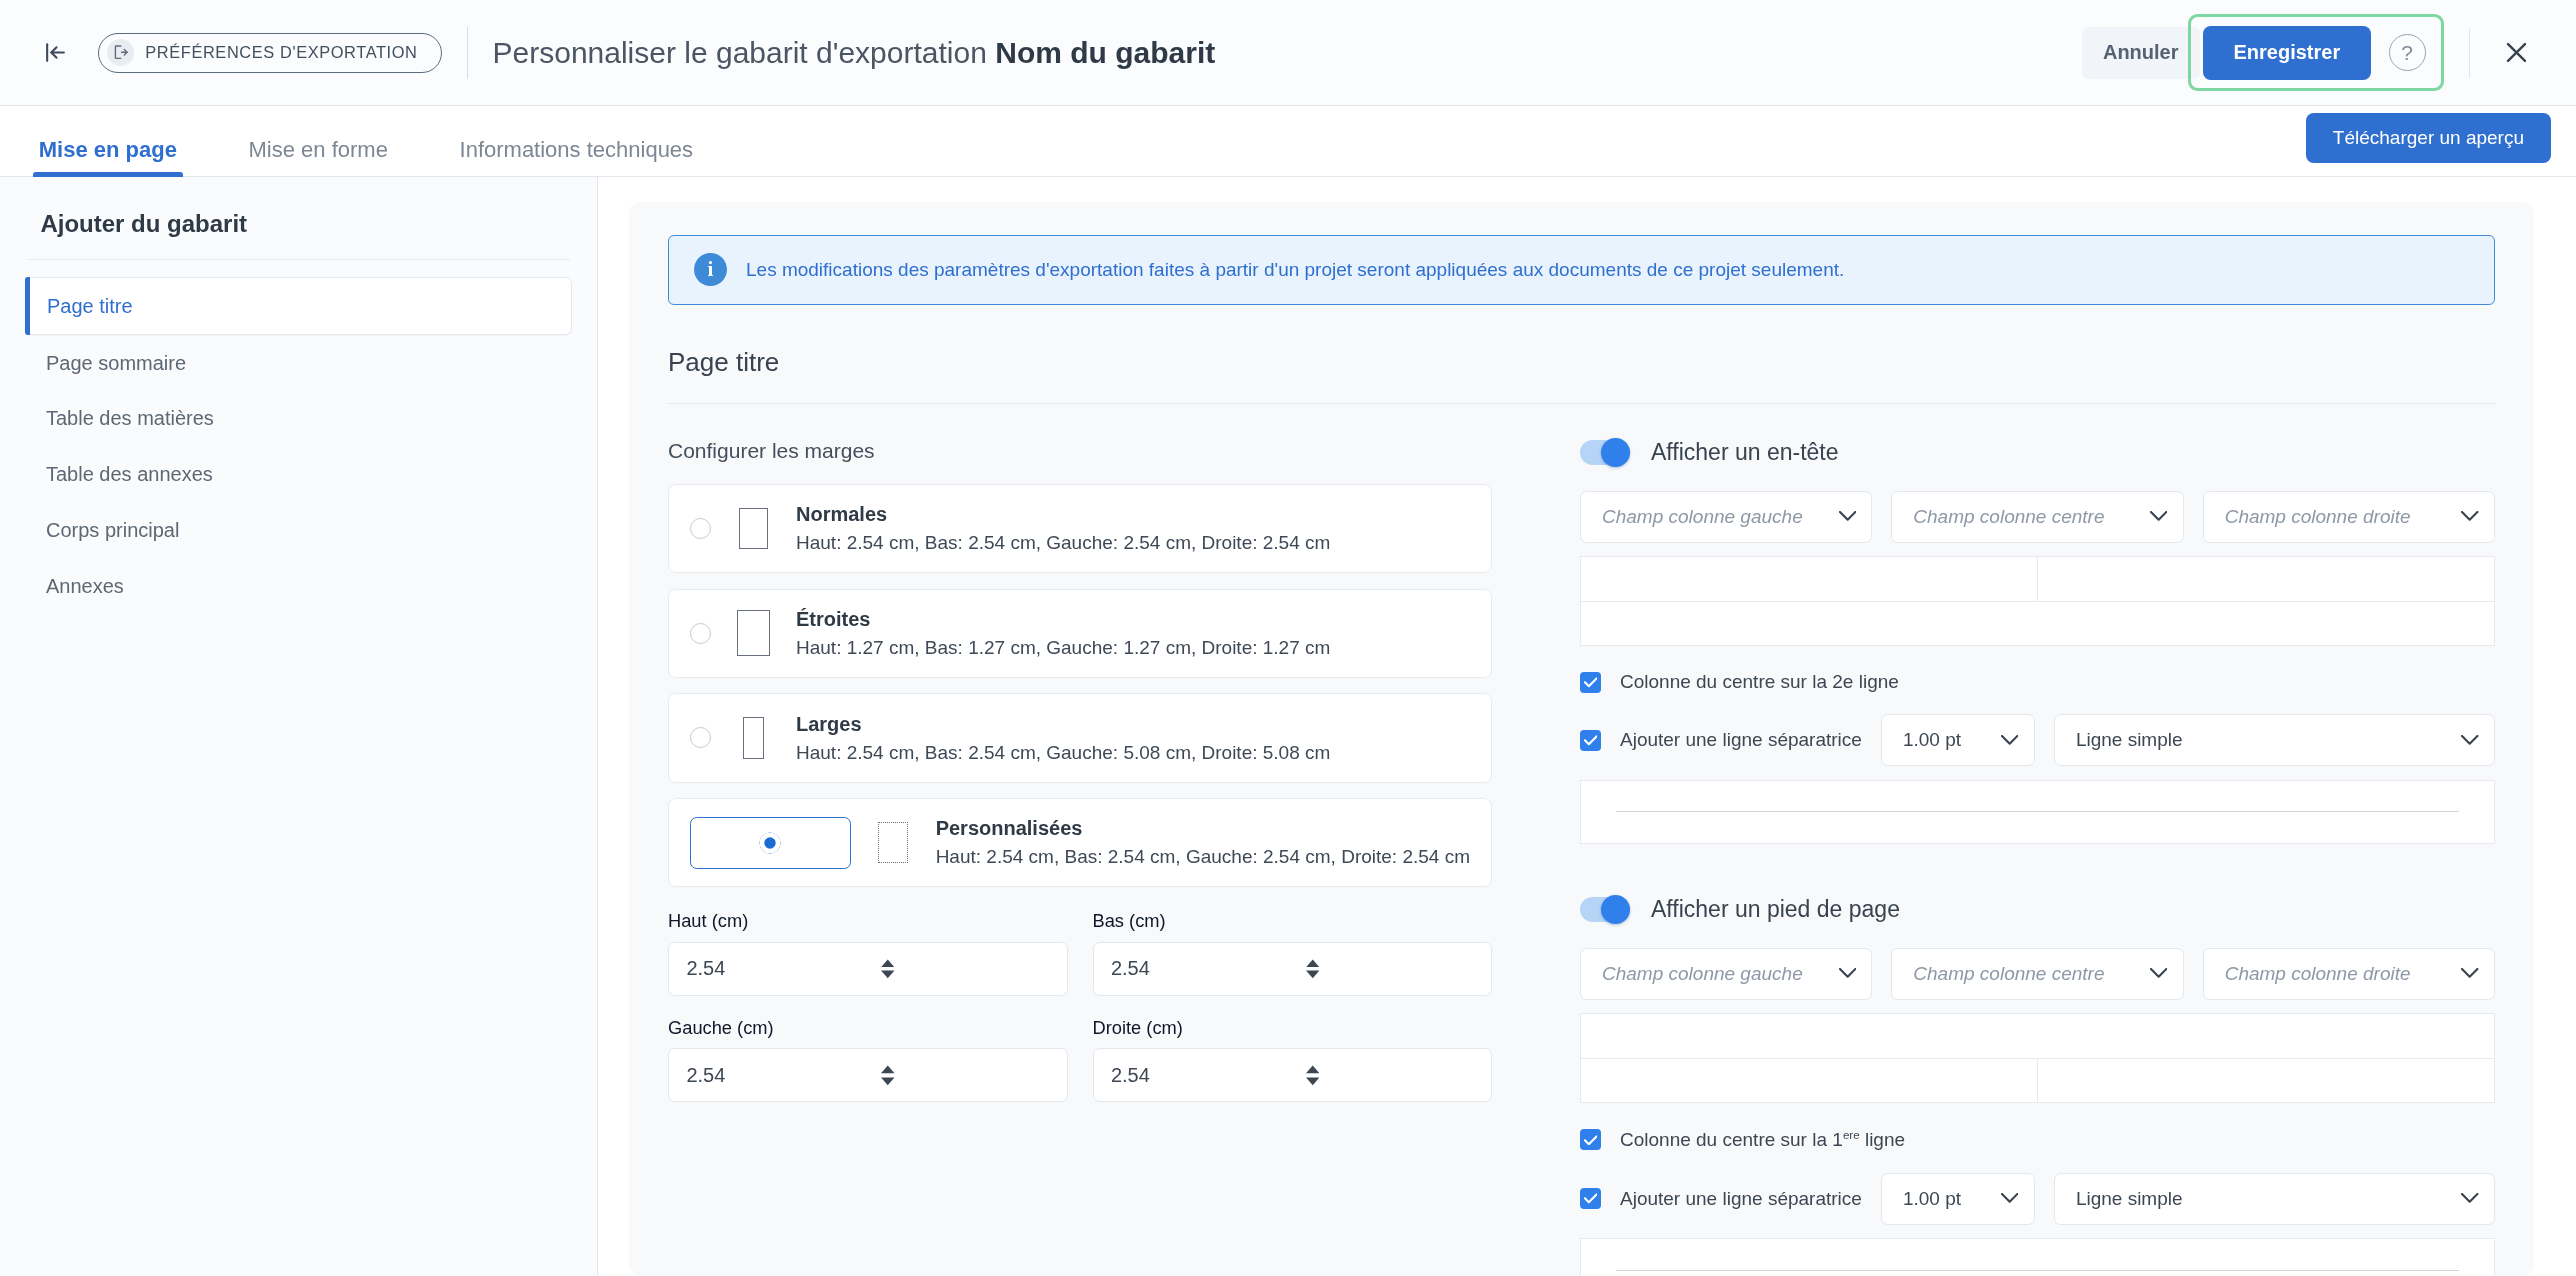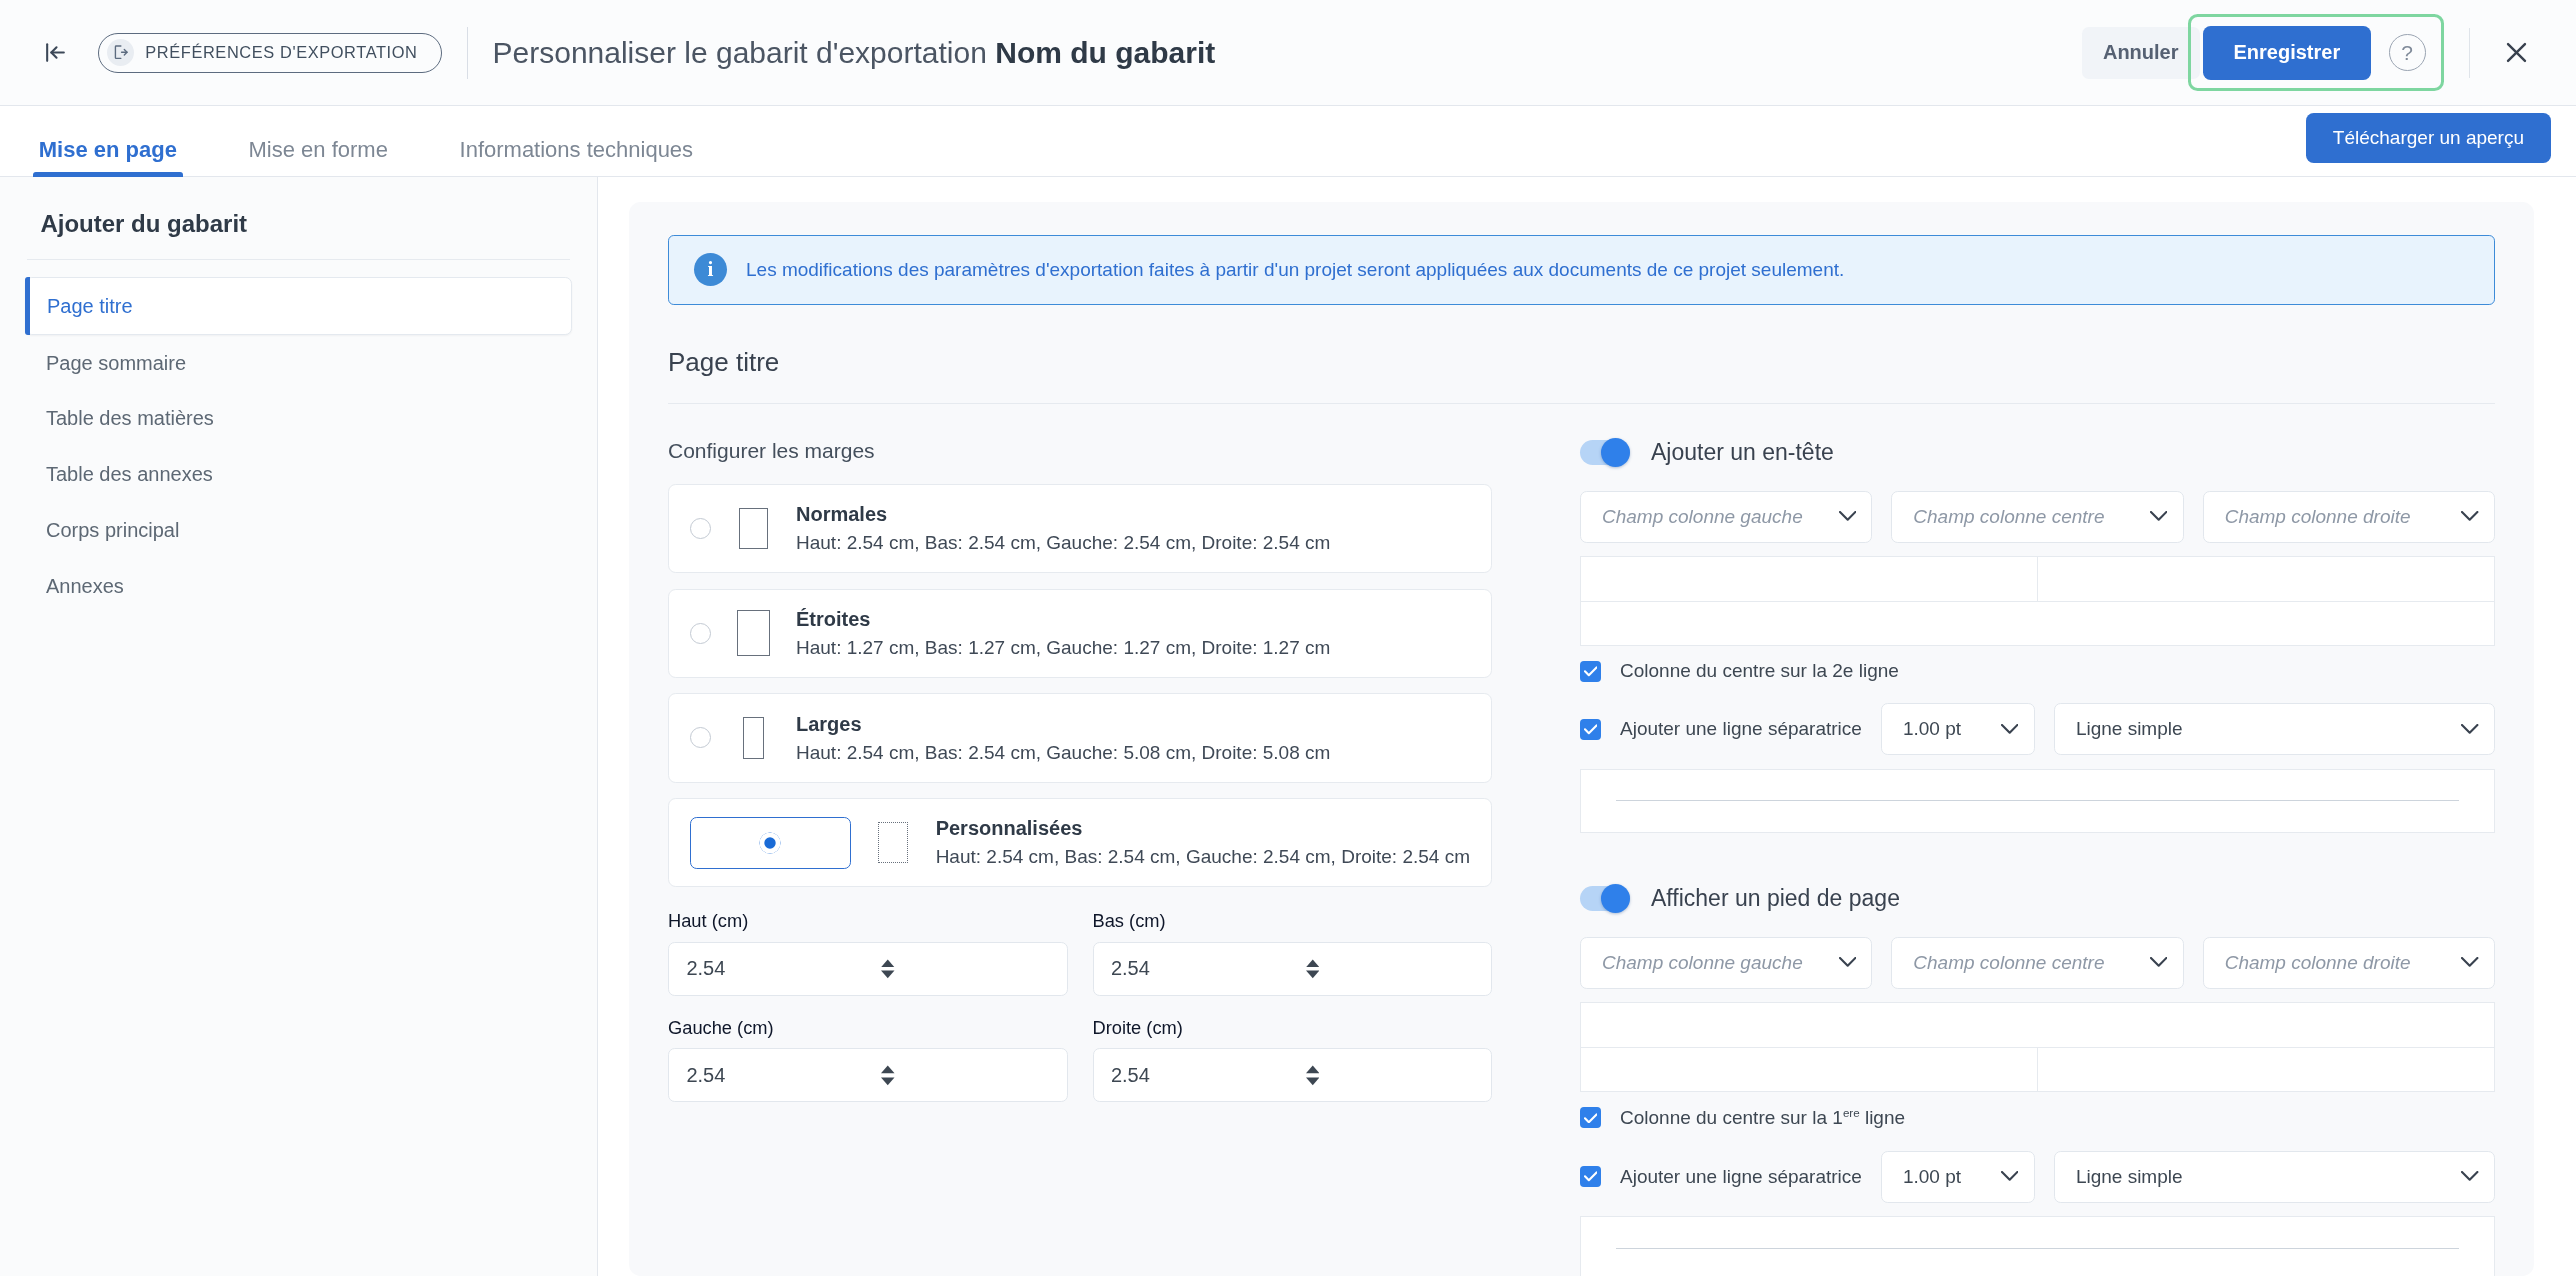--- a/index.html
+++ b/index.html
@@ -208,21 +208,21 @@
   .chev{ color:#39424f; flex:0 0 auto; margin-left:11.6px;}
 
   .preview{
     border:1px solid #e6eaef; background:#fff; margin-top:13.5px;
   }
   .pv-row{ display:flex; height:44px; }
   .pv-row + .pv-row{ border-top:1px solid #e6eaef; }
   .pv-cell{ flex:1 1 0; }
   .pv-cell + .pv-cell{ border-left:1px solid #e6eaef; }
 
-  .chk-row{ display:flex; align-items:center; gap:19px; margin-top:14px;}
+  .chk-row{ display:flex; align-items:center; gap:19px; margin-top:25px;}
   .chk{
     width:21px;height:21px;border-radius:3.9px;background:#2f80ea;
     display:flex;align-items:center;justify-content:center;flex:0 0 auto;cursor:pointer;
   }
   .chk svg{ display:block; }
   .chk-label{ font-size:19px; color:#3d4752; white-space:nowrap;}
   .chk-label sup{ font-size:11.6px; vertical-align:super;}
 
   .sep-row{ display:flex; align-items:center; gap:19px; margin-top:21px;}
   .sel-small{ width:154px; flex:0 0 154px; }
@@ -420,21 +420,21 @@
                 </span>
               </div>
             </div>
           </div>
         </div>
 
         <div class="col-right">
 
           <div class="toggle-row">
             <span class="switch"></span>
-            <span class="toggle-label">Ajouter un en-tête</span>
+            <span class="toggle-label">Afficher un en-tête</span>
           </div>
 
           <div class="selrow">
             <div class="sel">
               <span class="ph">Champ colonne gauche</span>
               <span class="chev">
                 <svg width="17.4" height="10.6" viewBox="0 0 18 11" fill="none" stroke="currentColor" stroke-width="2.2" stroke-linecap="round" stroke-linejoin="round">
                     <polyline points="1,1 9,9 17,1"></polyline>
                   </svg>
               </span>

